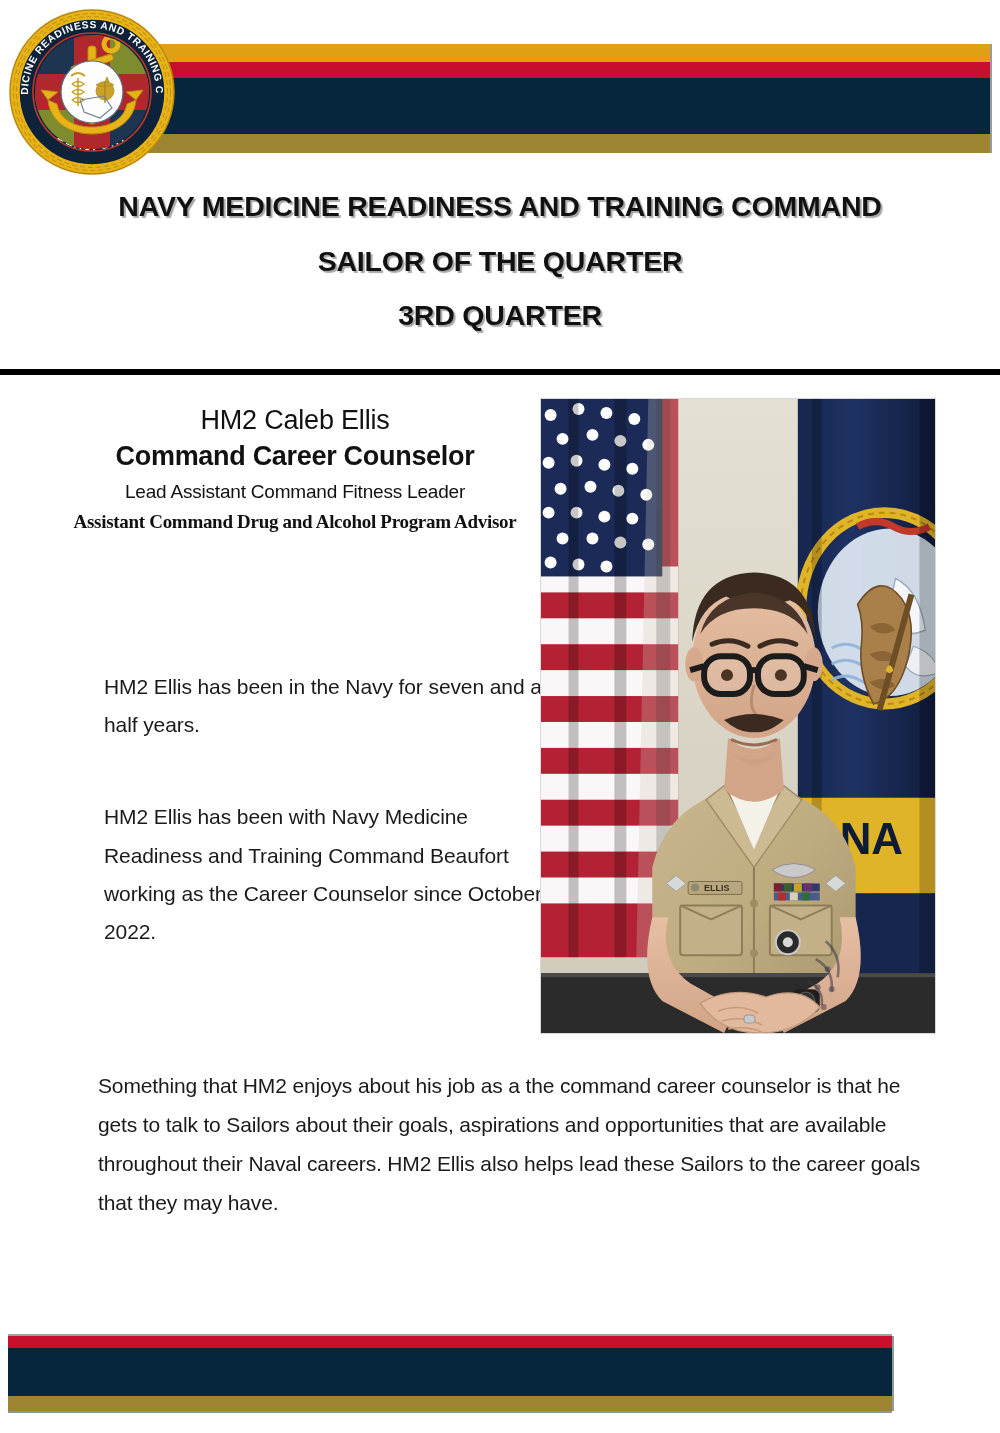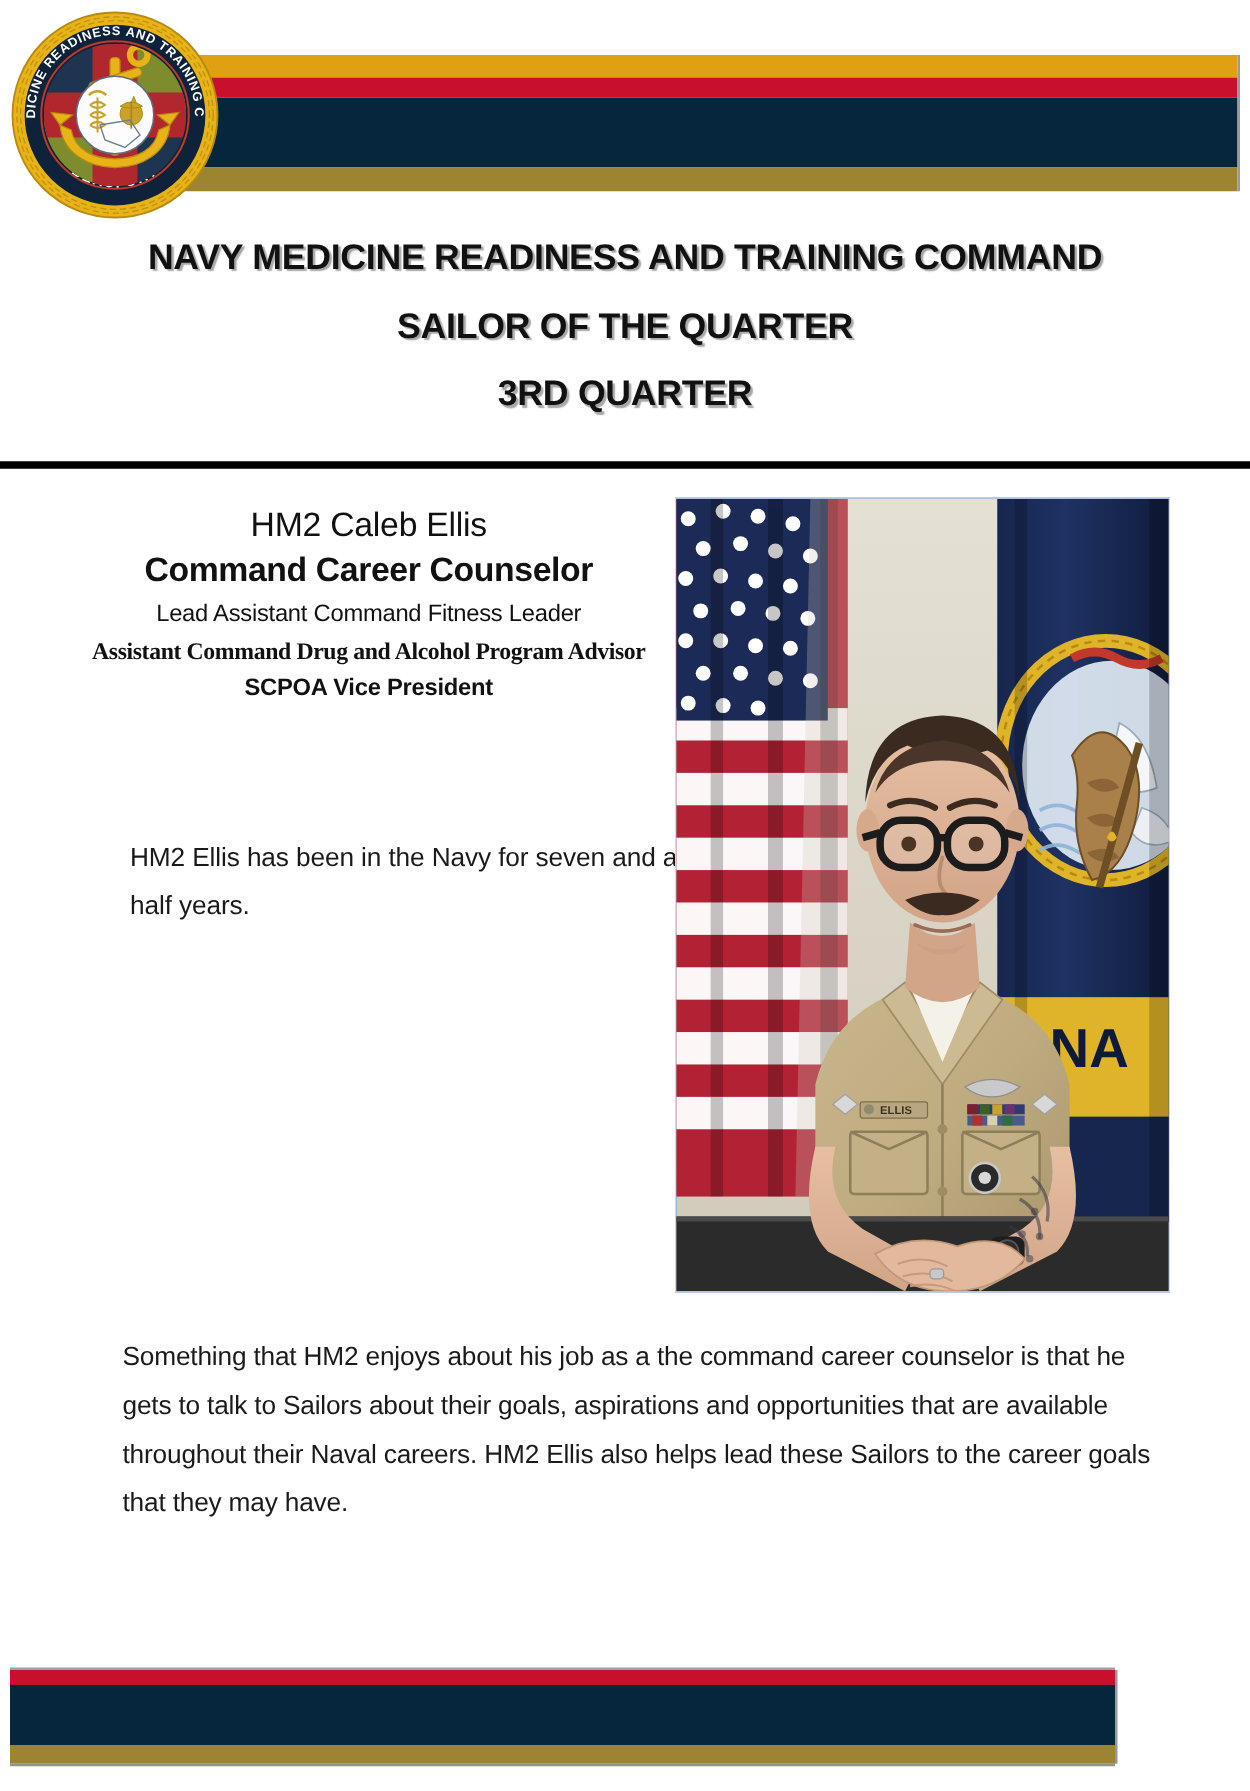--- a/index.html
+++ b/index.html
@@ -111,21 +111,21 @@
     letter-spacing: -0.1px;
   }
   .body-para + .body-para { margin-top: 54px; }
 
   
   .photo {
     position: absolute;
     left: 540px; top: 398px;
     width: 396px; height: 636px;
     overflow: hidden;
-    background: #3b82f6;
+    background: #f0abfc;
     border: 1px solid #d8d8d8;
   }
   .photo svg { display: block; width: 100%; height: 100%; }
 
   
   .closing {
     position: absolute;
     left: 98px; top: 1066px;
     width: 832px;
     font-size: 21px;
@@ -246,26 +246,26 @@
     <div class="hline l3">3RD QUARTER</div>
   </div>
   <div class="header-rule"></div>
 
   <div class="left-col">
     <div class="name-block">
       <div class="nb-name">HM2 Caleb Ellis</div>
       <div class="nb-role">Command Career Counselor</div>
       <div class="nb-sub1">Lead Assistant Command Fitness Leader</div>
       <div class="nb-sub2">Assistant Command Drug and Alcohol Program Advisor</div>
-      <div class="nb-sub3">SCPOA Vice President</div>
     </div>
   </div>
 
   <div class="body-paras">
     <div class="body-para">HM2 Ellis has been in the Navy for seven and a half years.</div>
+    <div class="body-para">HM2 Ellis has been with Navy Medicine Readiness and Training Command Beaufort working as the Career Counselor since October 2022.</div>
   </div>
 
   <div class="photo">
     <svg viewBox="0 0 396 636" xmlns="http://www.w3.org/2000/svg" preserveAspectRatio="xMidYMid slice">
       <defs>
         <linearGradient id="wallG" x1="0" y1="0" x2="0" y2="1">
           <stop offset="0%" stop-color="#E4E0D3"></stop>
           <stop offset="100%" stop-color="#CFCABA"></stop>
         </linearGradient>
         <linearGradient id="skinG" x1="0" y1="0" x2="0" y2="1">

